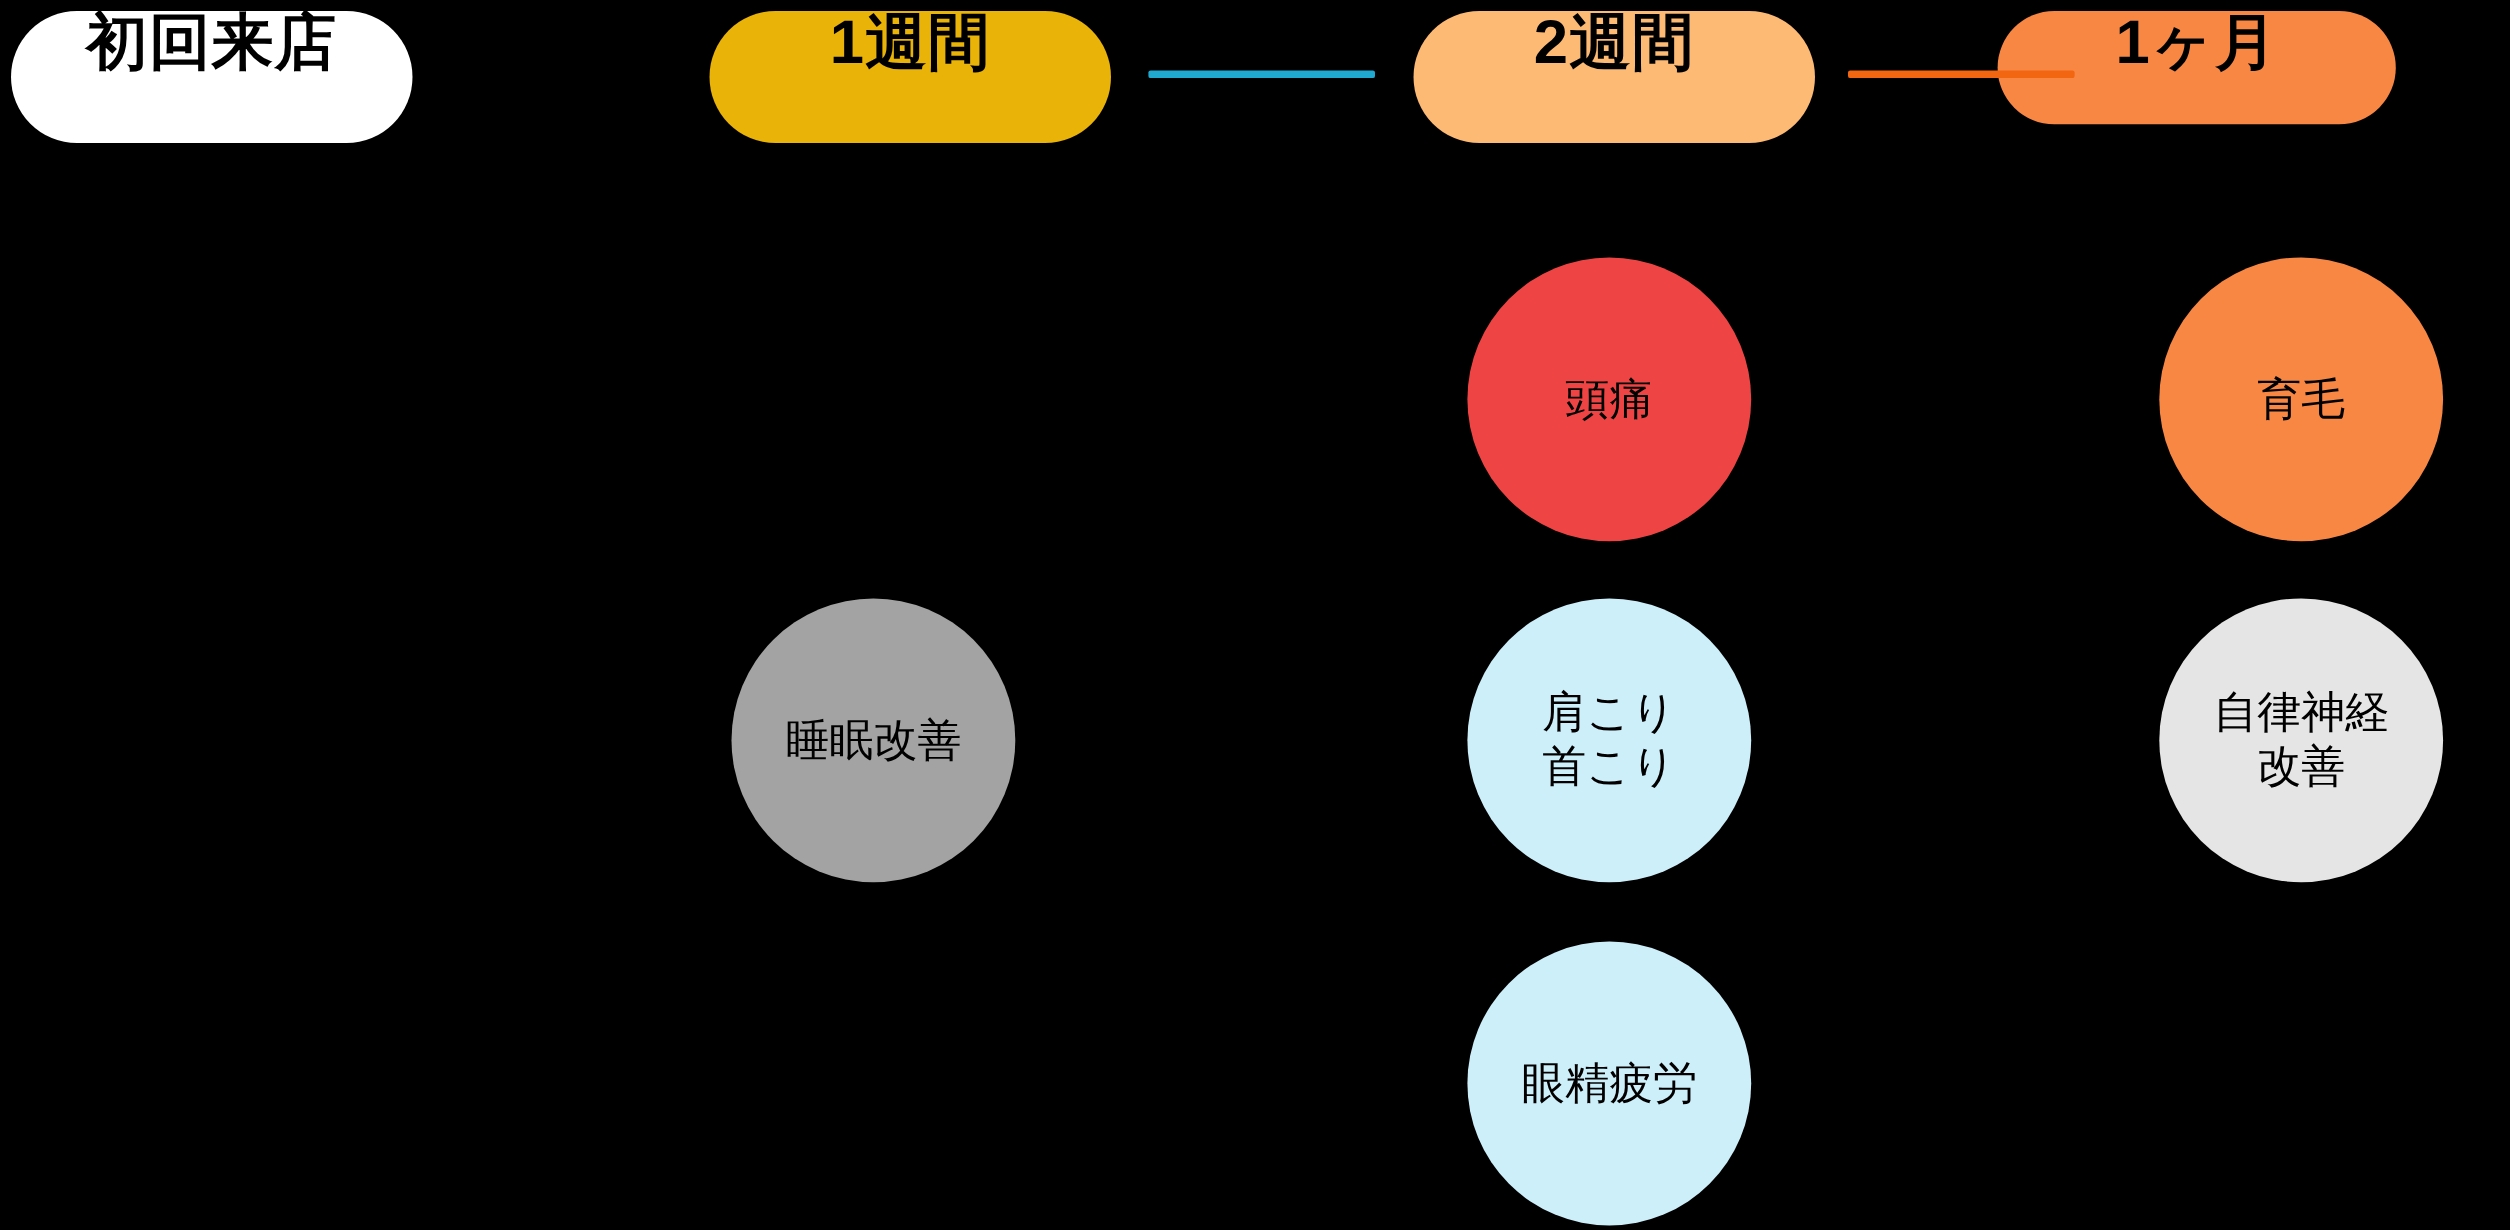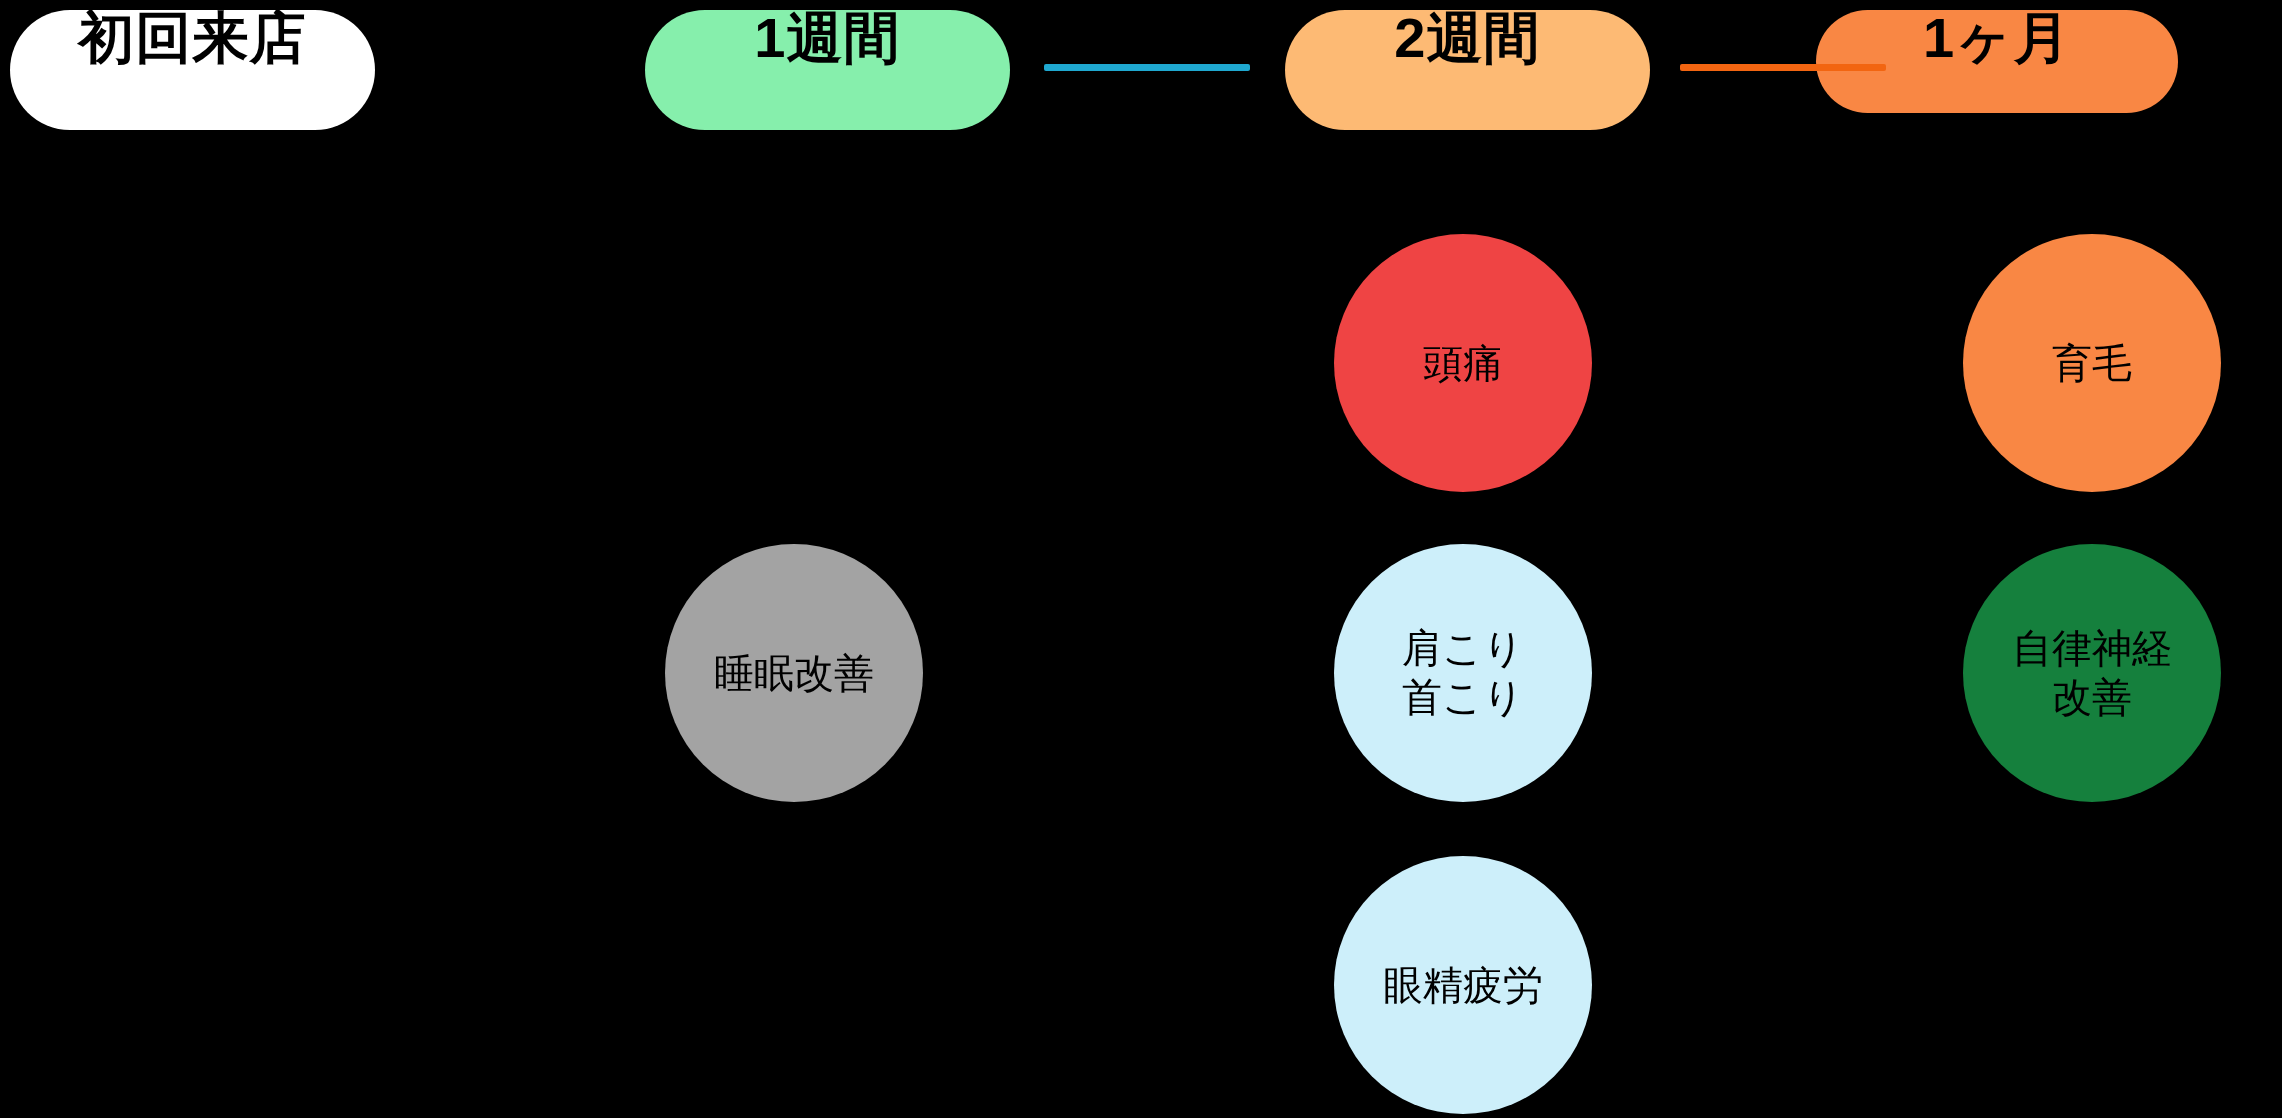--- a/index.html
+++ b/index.html
@@ -68,21 +68,21 @@
   }
 </style>
 </head>
 <body>
 
 <div id="stage" style="width: 2282px; height: 1118px; background: rgb(0, 0, 0);">
 
   <div class="pill" id="pill-0" style="left: 10px; top: 10px; width: 365px; height: 120px; background: rgb(255, 255, 255);">
     <span>初回来店</span>
   </div>
-  <div class="pill" id="pill-1" style="left: 645px; top: 10px; width: 365px; height: 120px; background: #86efac;">
+  <div class="pill" id="pill-1" style="left: 645px; top: 10px; width: 365px; height: 120px; background: #eab308;">
     <span>1週間</span>
   </div>
   <div class="pill" id="pill-2" style="left: 1285px; top: 10px; width: 365px; height: 120px; background: #fdba74;">
     <span>2週間</span>
   </div>
   <div class="pill" id="pill-3" style="left: 1816px; top: 10px; width: 362px; height: 103px; background: rgb(249, 135, 68);">
     <span>1ヶ月</span>
   </div>
 
   <div class="connector" id="conn-0" style="left: 1044px; top: 64px; width: 206px; background: rgb(31, 168, 208);"></div>
@@ -99,18 +99,18 @@
     <span class="node-label">肩こり
 首こり</span>
   </div>
   <div class="node" id="node-2-2" style="left: 1334px; top: 856px; width: 258px; height: 258px; background: rgb(205, 239, 250);">
     <span class="node-label">眼精疲労</span>
   </div>
 
   <div class="node" id="node-3-0" style="left: 1963px; top: 234px; width: 258px; height: 258px; background: rgb(249, 135, 68);">
     <span class="node-label">育毛</span>
   </div>
-  <div class="node" id="node-3-1" style="left: 1963px; top: 544px; width: 258px; height: 258px; background: #15803d;">
+  <div class="node" id="node-3-1" style="left: 1963px; top: 544px; width: 258px; height: 258px; background: #e5e5e5;">
     <span class="node-label">自律神経
 改善</span>
   </div>
 
 </div>
 
 </body></html>

